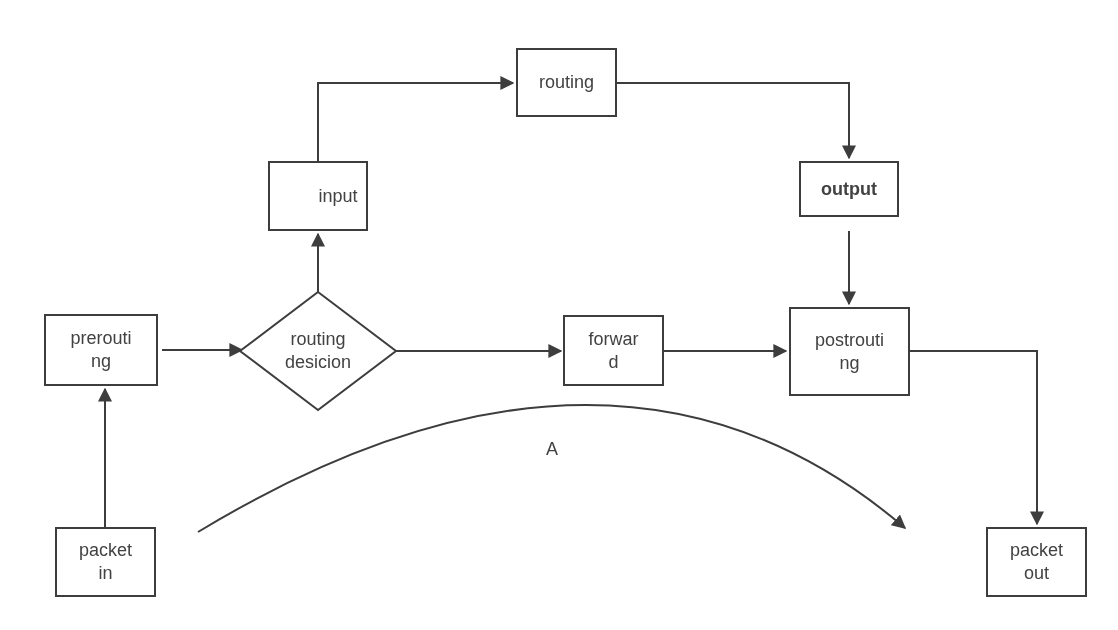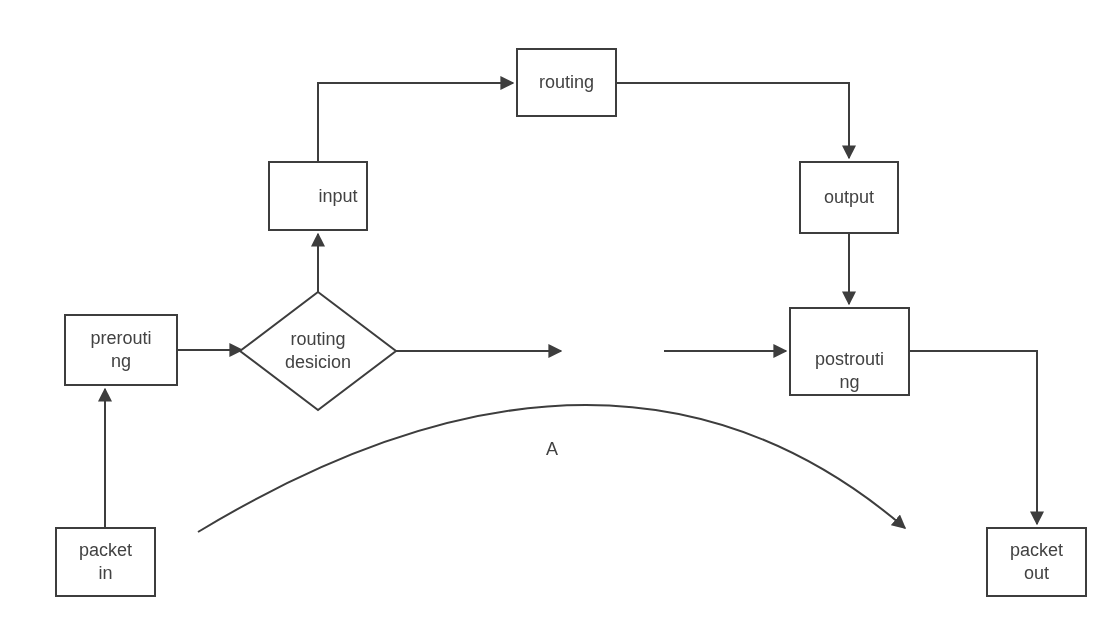--- a/index.html
+++ b/index.html
@@ -62,44 +62,48 @@
     <path class="edge" d="M617,83 H849 V158" marker-end="url(#arrow)"></path>
     <path class="edge" d="M849,231 V304" marker-end="url(#arrow)"></path>
     <path class="edge" d="M396,351 H561" marker-end="url(#arrow)"></path>
     <path class="edge" d="M664,351 H786" marker-end="url(#arrow)"></path>
     <path class="edge" d="M910,351 H1037 V524" marker-end="url(#arrow)"></path>
     <path class="edge" d="M198,532 Q615,280 905,528" marker-end="url(#arrow)"></path>
 
     <polygon class="shape" points="318,292 396,351 318,410 240,351"></polygon>
   </svg>
 
-  <div class="node" style="left:64px; top:314px; width:114px; height:72px;">
+  <div class="node" style="left:44px; top:314px; width:114px; height:72px;">
     <span>prerouti
 ng</span>
   </div>
 
   <div class="node" style="left:55px; top:527px; width:101px; height:70px;">
     <span>packet
 in</span>
   </div>
 
   <div class="node" style="left:268px; top:161px; width:100px; height:70px;padding-left:40px;">
     <span>input</span>
   </div>
 
   <div class="node" style="left:516px; top:48px; width:101px; height:69px;">
     <span>routing</span>
   </div>
 
-  <div class="node" style="left:799px; top:161px; width:100px; height:73px;">
+  <div class="node" style="left:799px; top:161px; width:100px; height:56px;font-weight:bold;">
     <span>output</span>
   </div>
 
+  <div class="node" style="left:563px; top:315px; width:101px; height:71px;">
+    <span>forwar
+d</span>
+  </div>
 
-  <div class="node" style="left:789px; top:307px; width:121px; height:89px;align-items:flex-end;">
+  <div class="node" style="left:789px; top:307px; width:121px; height:89px;">
     <span>postrouti
 ng</span>
   </div>
 
   <div class="node" style="left:986px; top:527px; width:101px; height:70px;">
     <span>packet
 out</span>
   </div>
 
   <div class="free-label diamond-label" style="left:248px; top:312px; width:140px; height:78px;">

